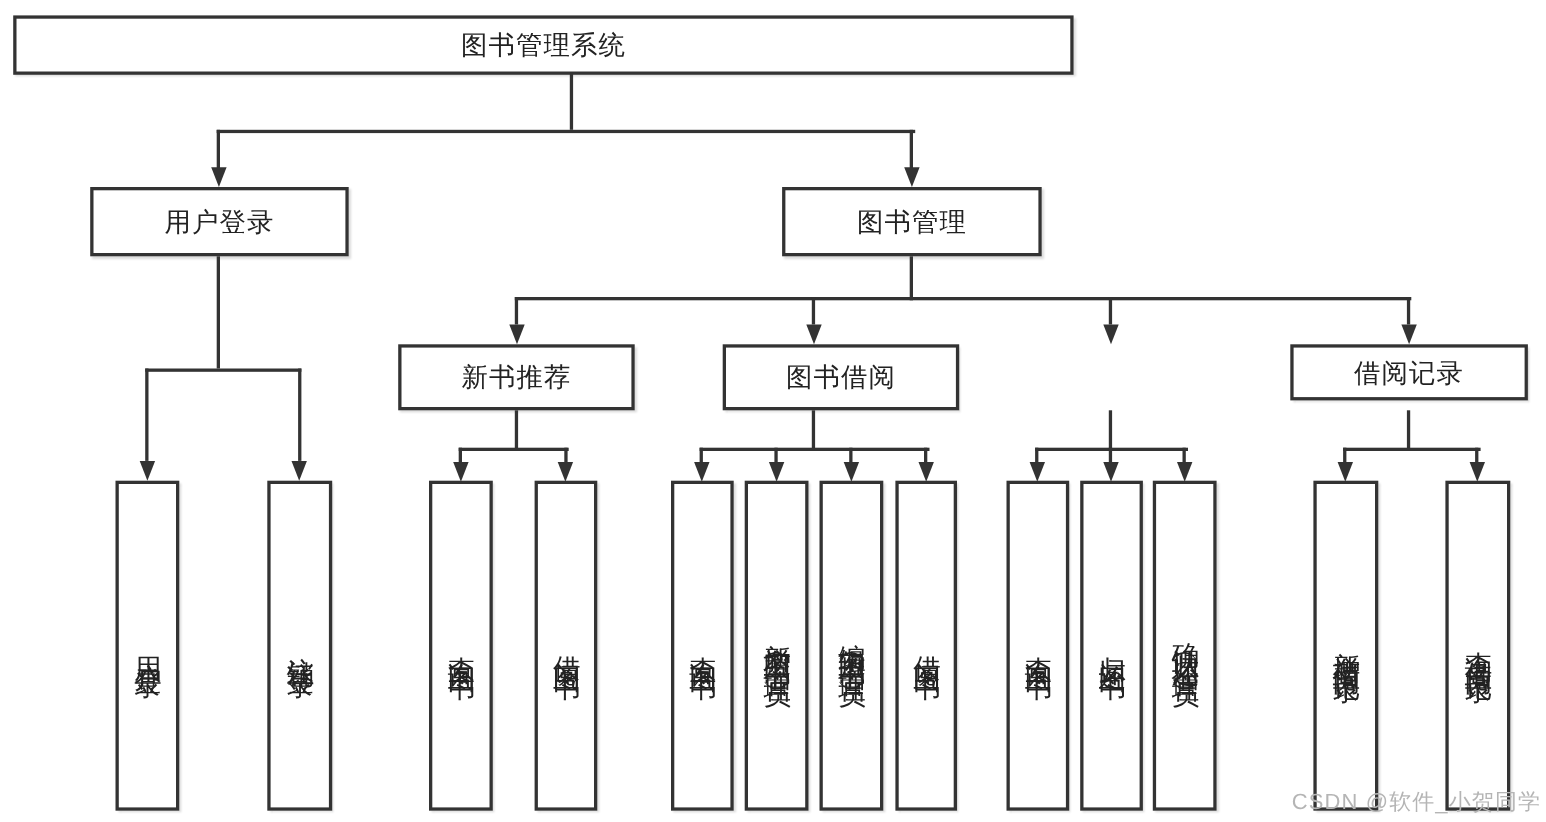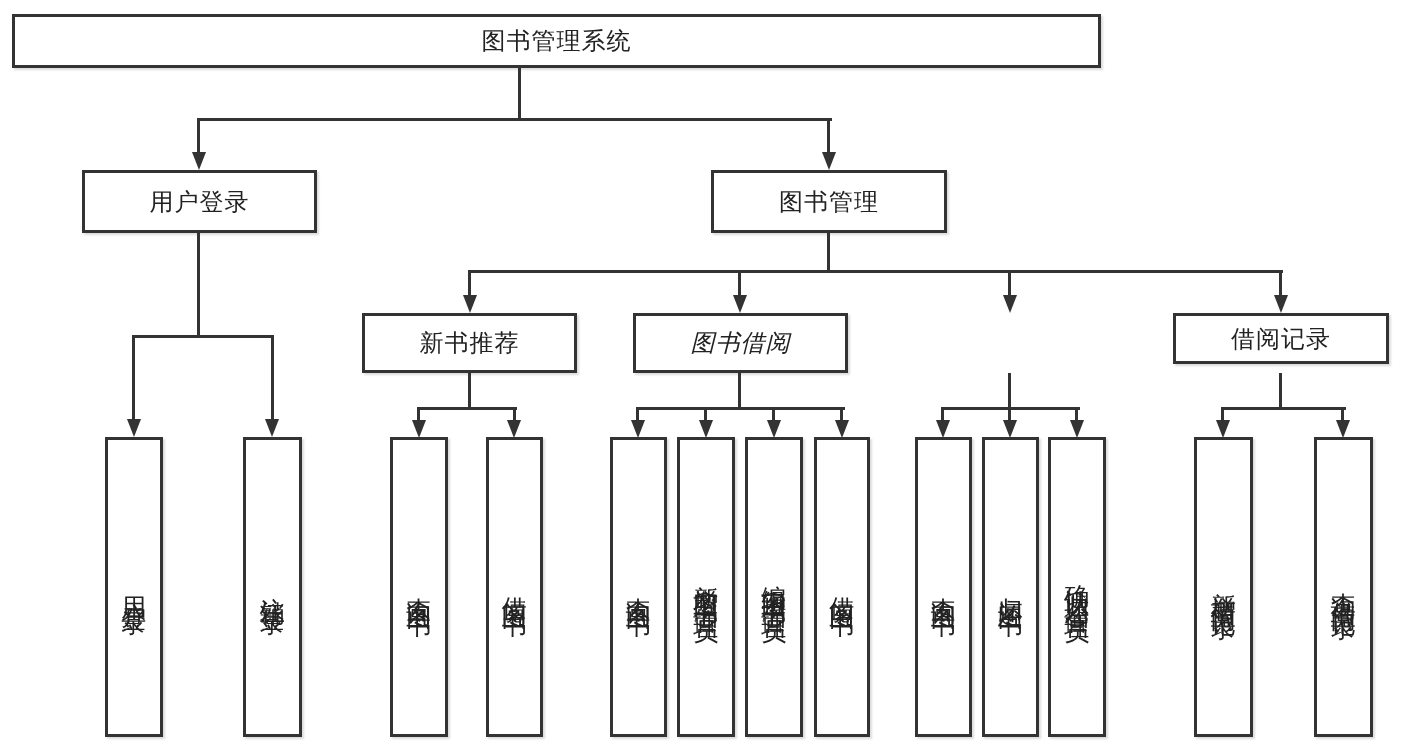--- a/index.html
+++ b/index.html
@@ -28,37 +28,37 @@
   .watermark {
     position:absolute; top:715px; right:4px; font-size:20px; color:#b5b5b5;
     z-index:6; letter-spacing:1px; white-space:nowrap;
   }
 </style>
 </head>
 <body>
 
 <div class="canvas">
 
-  <div class="node" style="left:12px; top:14px; width:1089px; height:54px;">
+  <div class="node" style="left:12px; top:14px; width:964px; height:54px;">
     <span>图书管理系统</span>
   </div>
 
   <div class="node" style="left:82px; top:170px; width:235px; height:63px;">
     <span>用户登录</span>
   </div>
 
   <div class="node" style="left:362px; top:313px; width:215px; height:60px;">
     <span>新书推荐</span>
   </div>
 
   <div class="node" style="left:711px; top:170px; width:236px; height:63px;">
     <span>图书管理</span>
   </div>
 
-  <div class="node" style="left:633px; top:313px; width:215px; height:60px;font-style:italic;">
+  <div class="node" style="left:657px; top:313px; width:215px; height:60px;">
     <span>图书借阅</span>
   </div>
 
 
   <div class="node" style="left:1173px; top:313px; width:216px; height:51px;">
     <span>借阅记录</span>
   </div>
 
   <div class="node leaf" style="left:105px; top:437px; width:58px; height:300px;">
     <span class="vtext">用户登录</span>
@@ -156,14 +156,15 @@
   <div class="arrow" style="left:1003px; top:420px;"></div>
   <div class="arrow" style="left:1070px; top:420px;"></div>
 
   <div class="vline" style="left:1279px; top:373px; height:37px;"></div>
   <div class="hline" style="left:1221px; top:407px; width:125px;"></div>
   <div class="vline" style="left:1221px; top:407px; height:15px;"></div>
   <div class="vline" style="left:1341px; top:407px; height:15px;"></div>
   <div class="arrow" style="left:1216px; top:420px;"></div>
   <div class="arrow" style="left:1336px; top:420px;"></div>
 
+  <div class="watermark">CSDN @软件_小贺同学</div>
 
 </div>
 
 </body></html>

